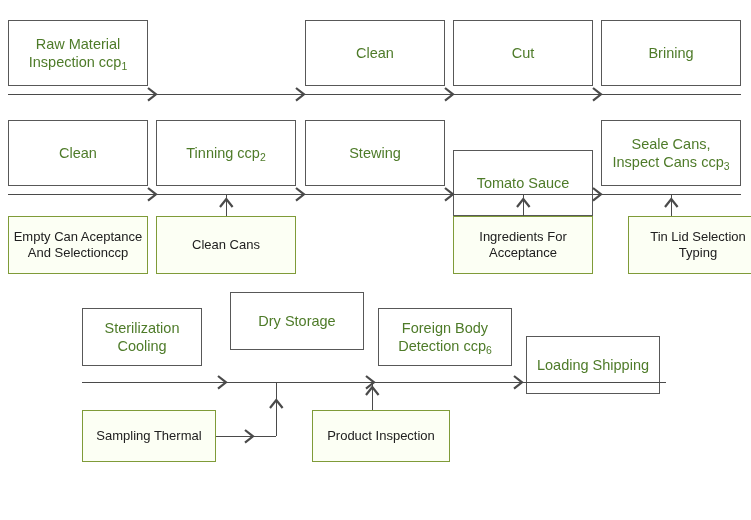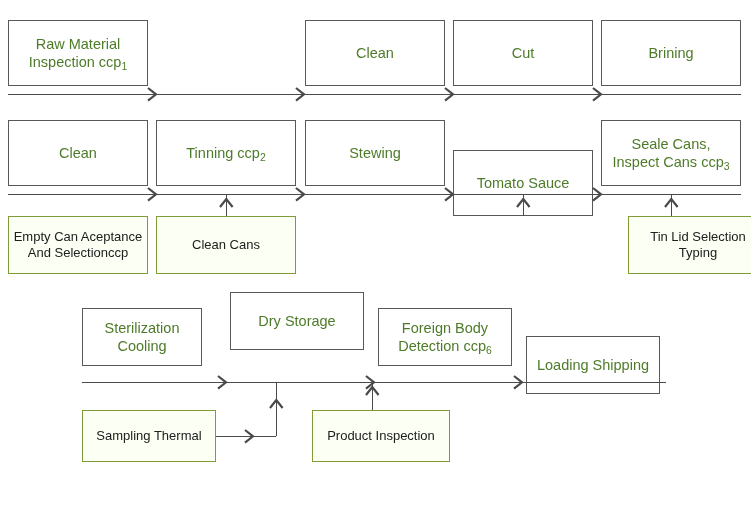--- a/index.html
+++ b/index.html
@@ -151,20 +151,24 @@
       <path d="M2,11 L8.3,3 L14.6,11"></path>
     </svg>
 
   <div class="box supp" style="left:156px; top:216px; width:140px; height:58px;">
     <span class="lbl"><span>Clean Cans</span></span>
   </div>
   <div class="box supp" style="left:8px; top:216px; width:140px; height:58px;">
     <span class="lbl"><span>Empty Can Aceptance
 And Selectionccp</span></span>
   </div>
+  <div class="box supp" style="left:453px; top:216px; width:140px; height:58px;">
+    <span class="lbl"><span>Ingredients For
+Acceptance</span></span>
+  </div>
   <div class="box supp" style="left:628px; top:216px; width:140px; height:58px;">
     <span class="lbl"><span>Tin Lid Selection
 Typing</span></span>
   </div>
 
   <div class="box proc" style="left:82px; top:308px; width:120px; height:58px;">
     <span class="lbl"><span>Sterilization
 Cooling</span></span>
   </div>
   <div class="box proc" style="left:230px; top:292px; width:134px; height:58px;">

